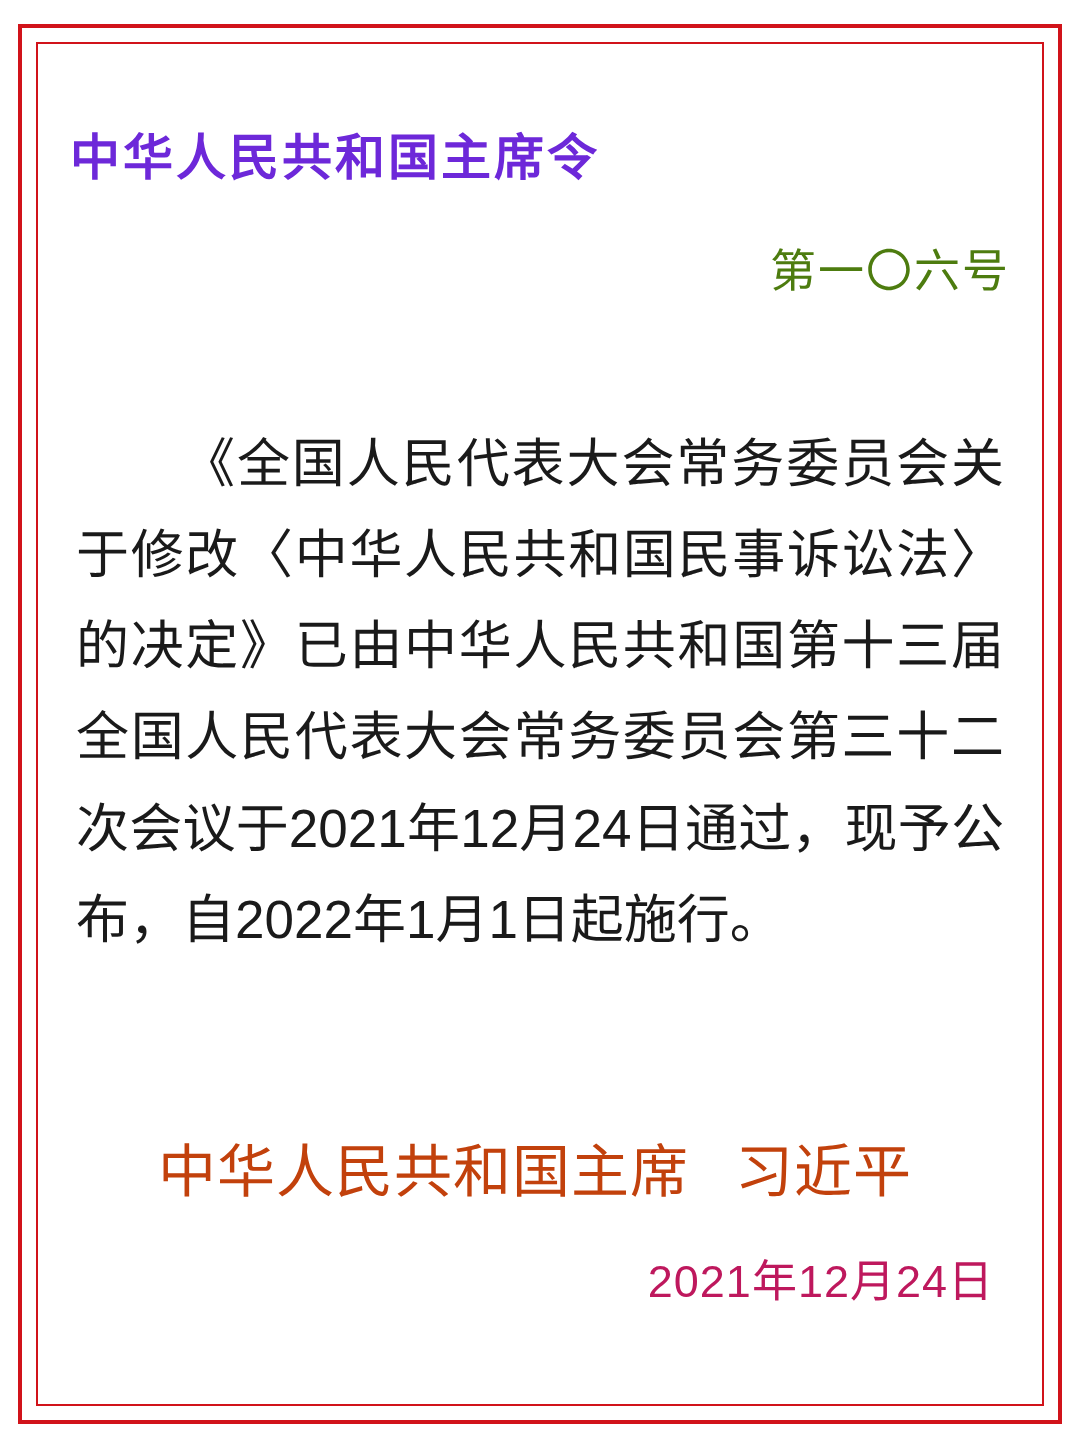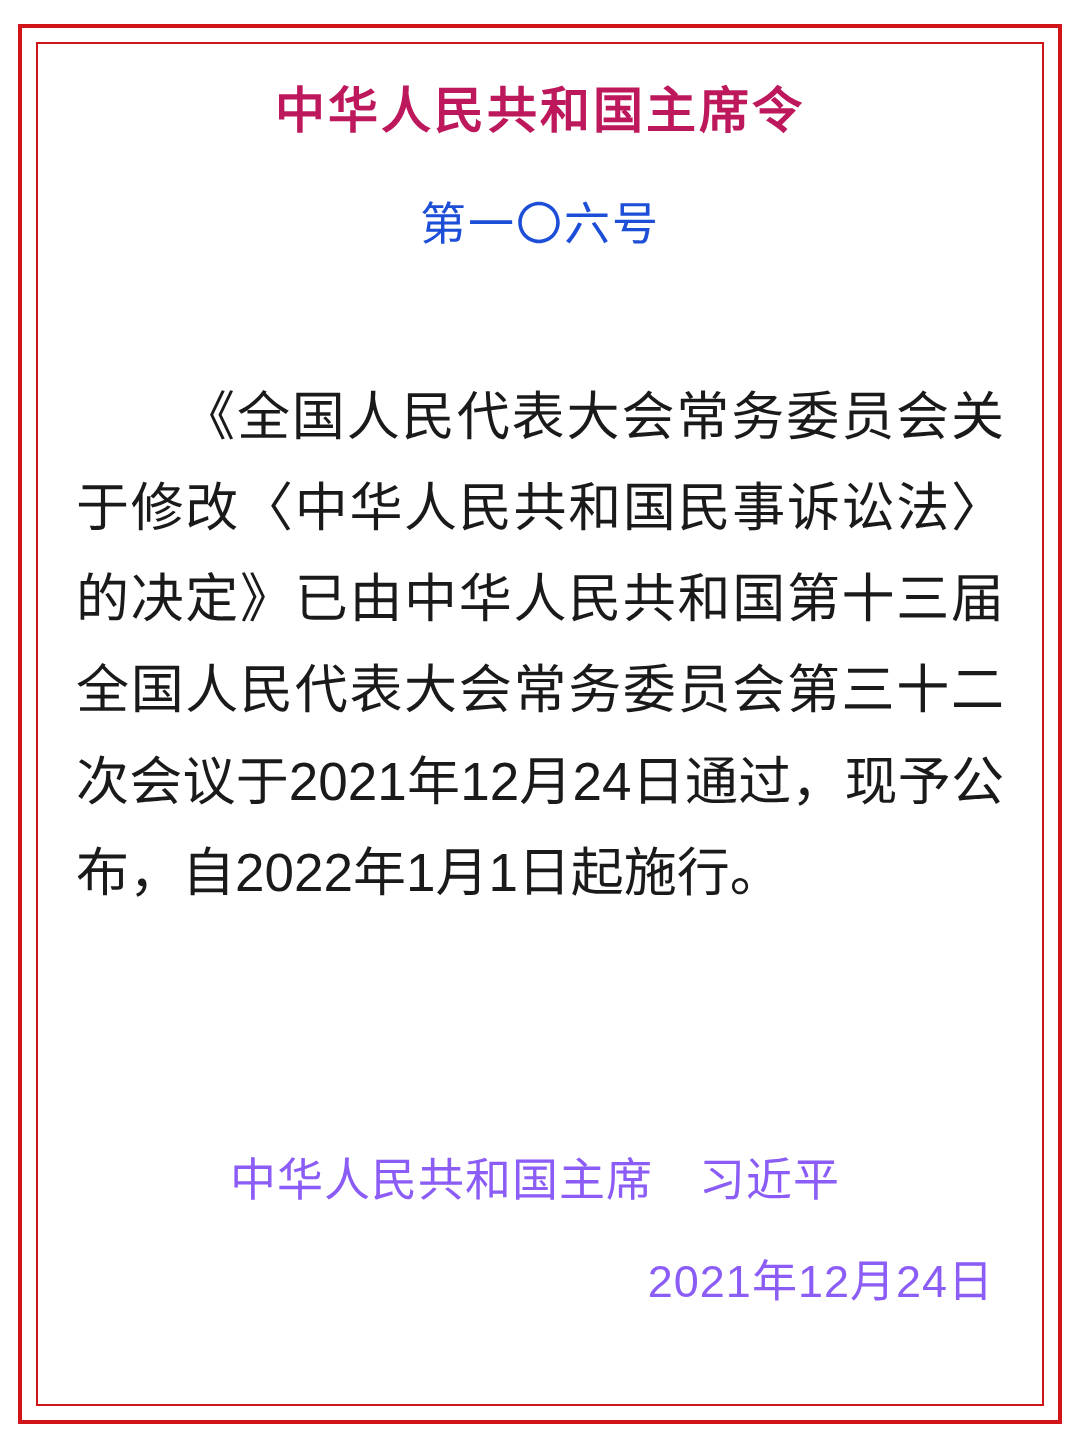--- a/index.html
+++ b/index.html
@@ -47,33 +47,33 @@
   .content {
     position: absolute;
     left: 70px;
     top: 60px;
     right: 70px;
     bottom: 60px;
     box-sizing: border-box;
   }
 
   .doc-title {
-    text-align: center;
-    color: #be185d;
+    text-align: left;
+    color: #6d28d9;
     font-weight: bold;
     font-size: 50px;
     letter-spacing: 3px;
-    margin-top: 21px;
+    margin-top: 68px;
     line-height: 1.2;
   }
 
   .doc-number {
-    text-align: center;
+    text-align: right;
     font-size: 46px;
-    color: #1d4ed8;
+    color: #4d7c0f;
     letter-spacing: 2px;
     margin-top: 46px;
   }
 
   .body-text {
     margin-top: 118px;
     font-size: 53px;
     line-height: 1.72;
     letter-spacing: 0px;
     text-align: justify;
@@ -84,33 +84,33 @@
   }
 
   .signature-block {
     position: absolute;
     left: 0;
     right: 0;
     bottom: 78px;
   }
   .signer-line {
     text-align: center;
-    font-size: 46px;
+    font-size: 58px;
     letter-spacing: 1px;
-    color: #8b5cf6;
+    color: #c2410c;
     padding-right: 10px;
   }
   .signer-name {
     margin-left: 46px;
   }
   .sign-date {
     text-align: right;
     font-size: 45px;
     letter-spacing: 1px;
-    color: #8b5cf6;
+    color: #be185d;
     margin-top: 36px;
     padding-right: 16px;
   }
 </style>
 </head>
 <body>
 
 <div class="page">
   <div class="frame-outer"></div>
   <div class="frame-inner"></div>

